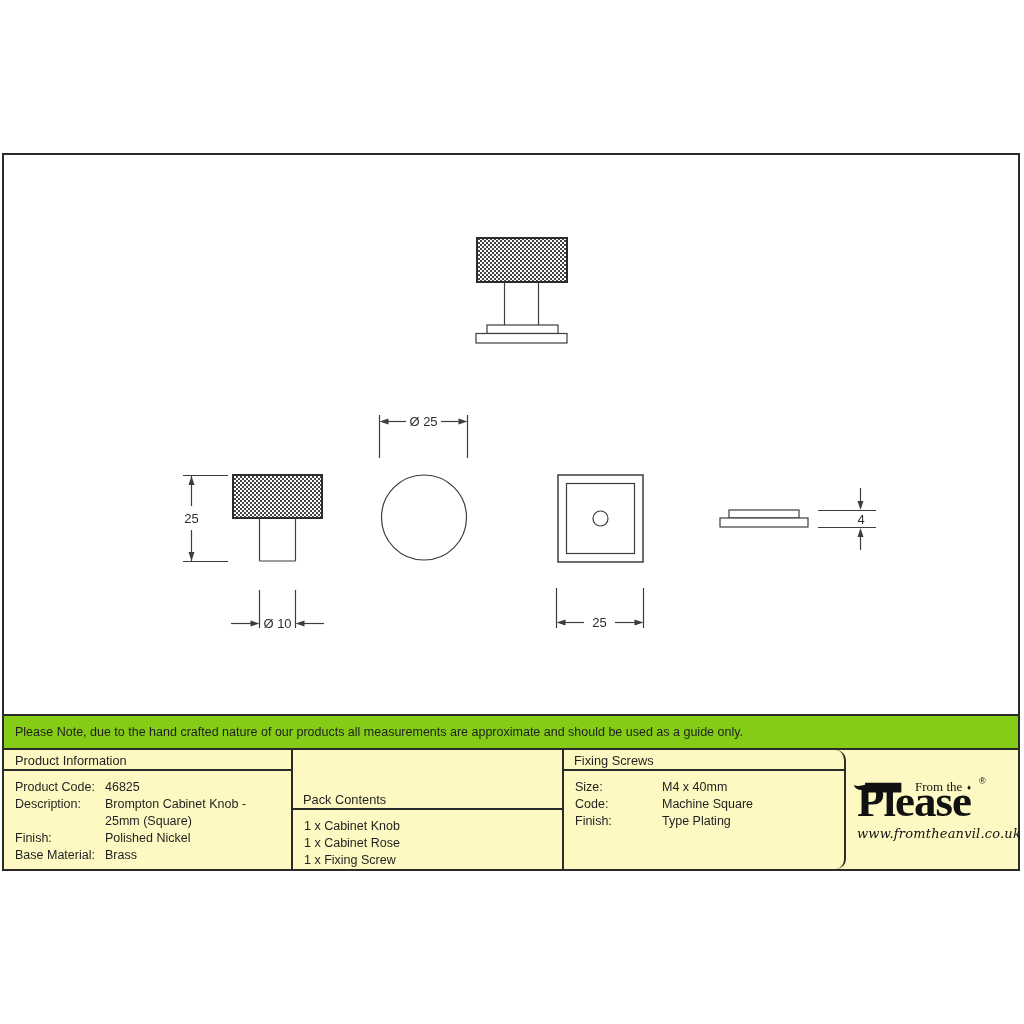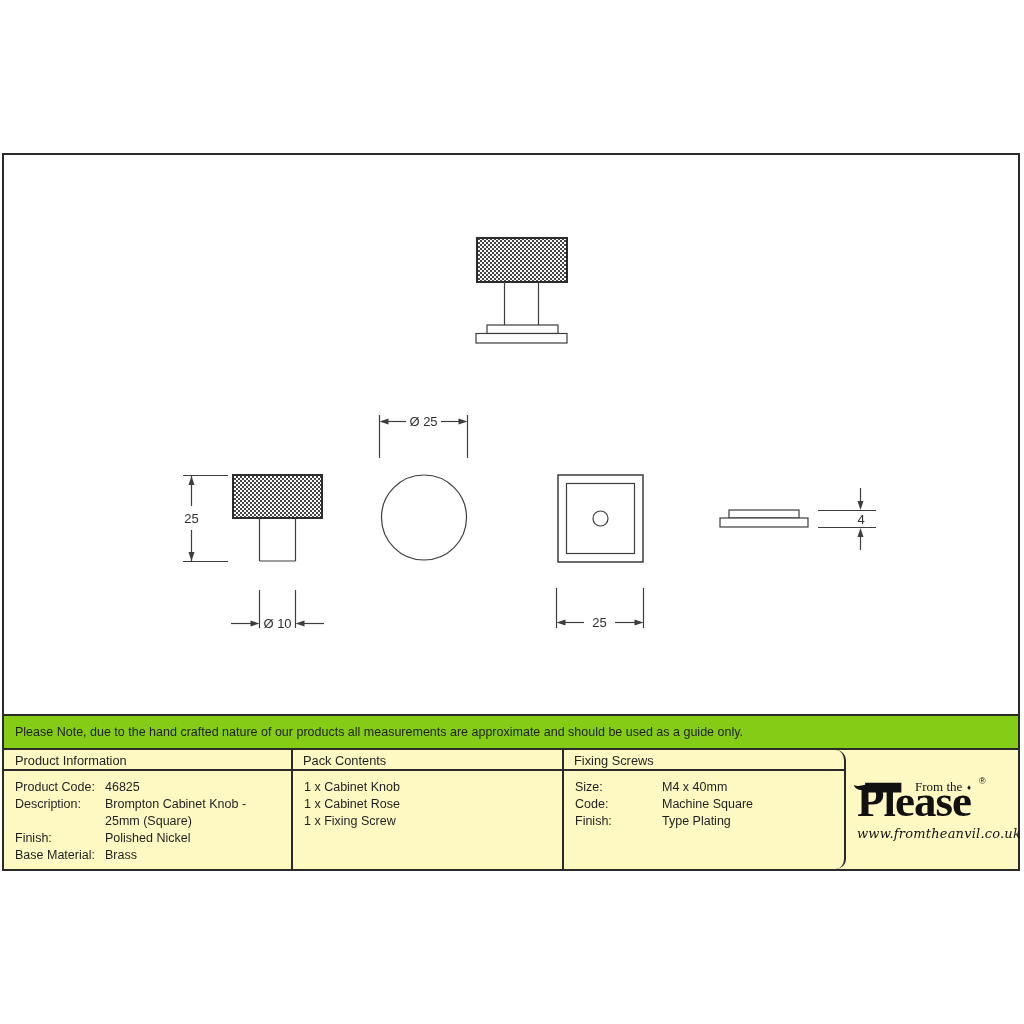--- a/index.html
+++ b/index.html
@@ -44,21 +44,21 @@
   
   .spec-table {
     position: absolute; left: 2px; top: 748px;
     width: 1018px; height: 123px;
     border: 2px solid #2a2a2a;
     display: flex;
     background: #fef9c3;
   }
   .col { border-right: 2px solid #2a2a2a; display: flex; flex-direction: column; }
   .col-product { width: 289px; }
-  .col-pack    { width: 271px; }
+  .col-pack    { width: 271px; justify-content: flex-end; }
   .col-screws  { width: 282px; border-radius: 10px; }
   .col-brand   { flex: 1; border-right: none; align-items: center; justify-content: center; }
   .col-header {
     height: 21px; flex: none;
     border-bottom: 2px solid #2a2a2a;
     padding: 3px 0 0 11px;
     font-size: 12.8px;
   }
   .col-pack .col-header, .col-screws .col-header { padding-left: 10px; }
   .col-body { padding: 8px 0 0 11px; font-size: 12.5px; line-height: 17px; }

